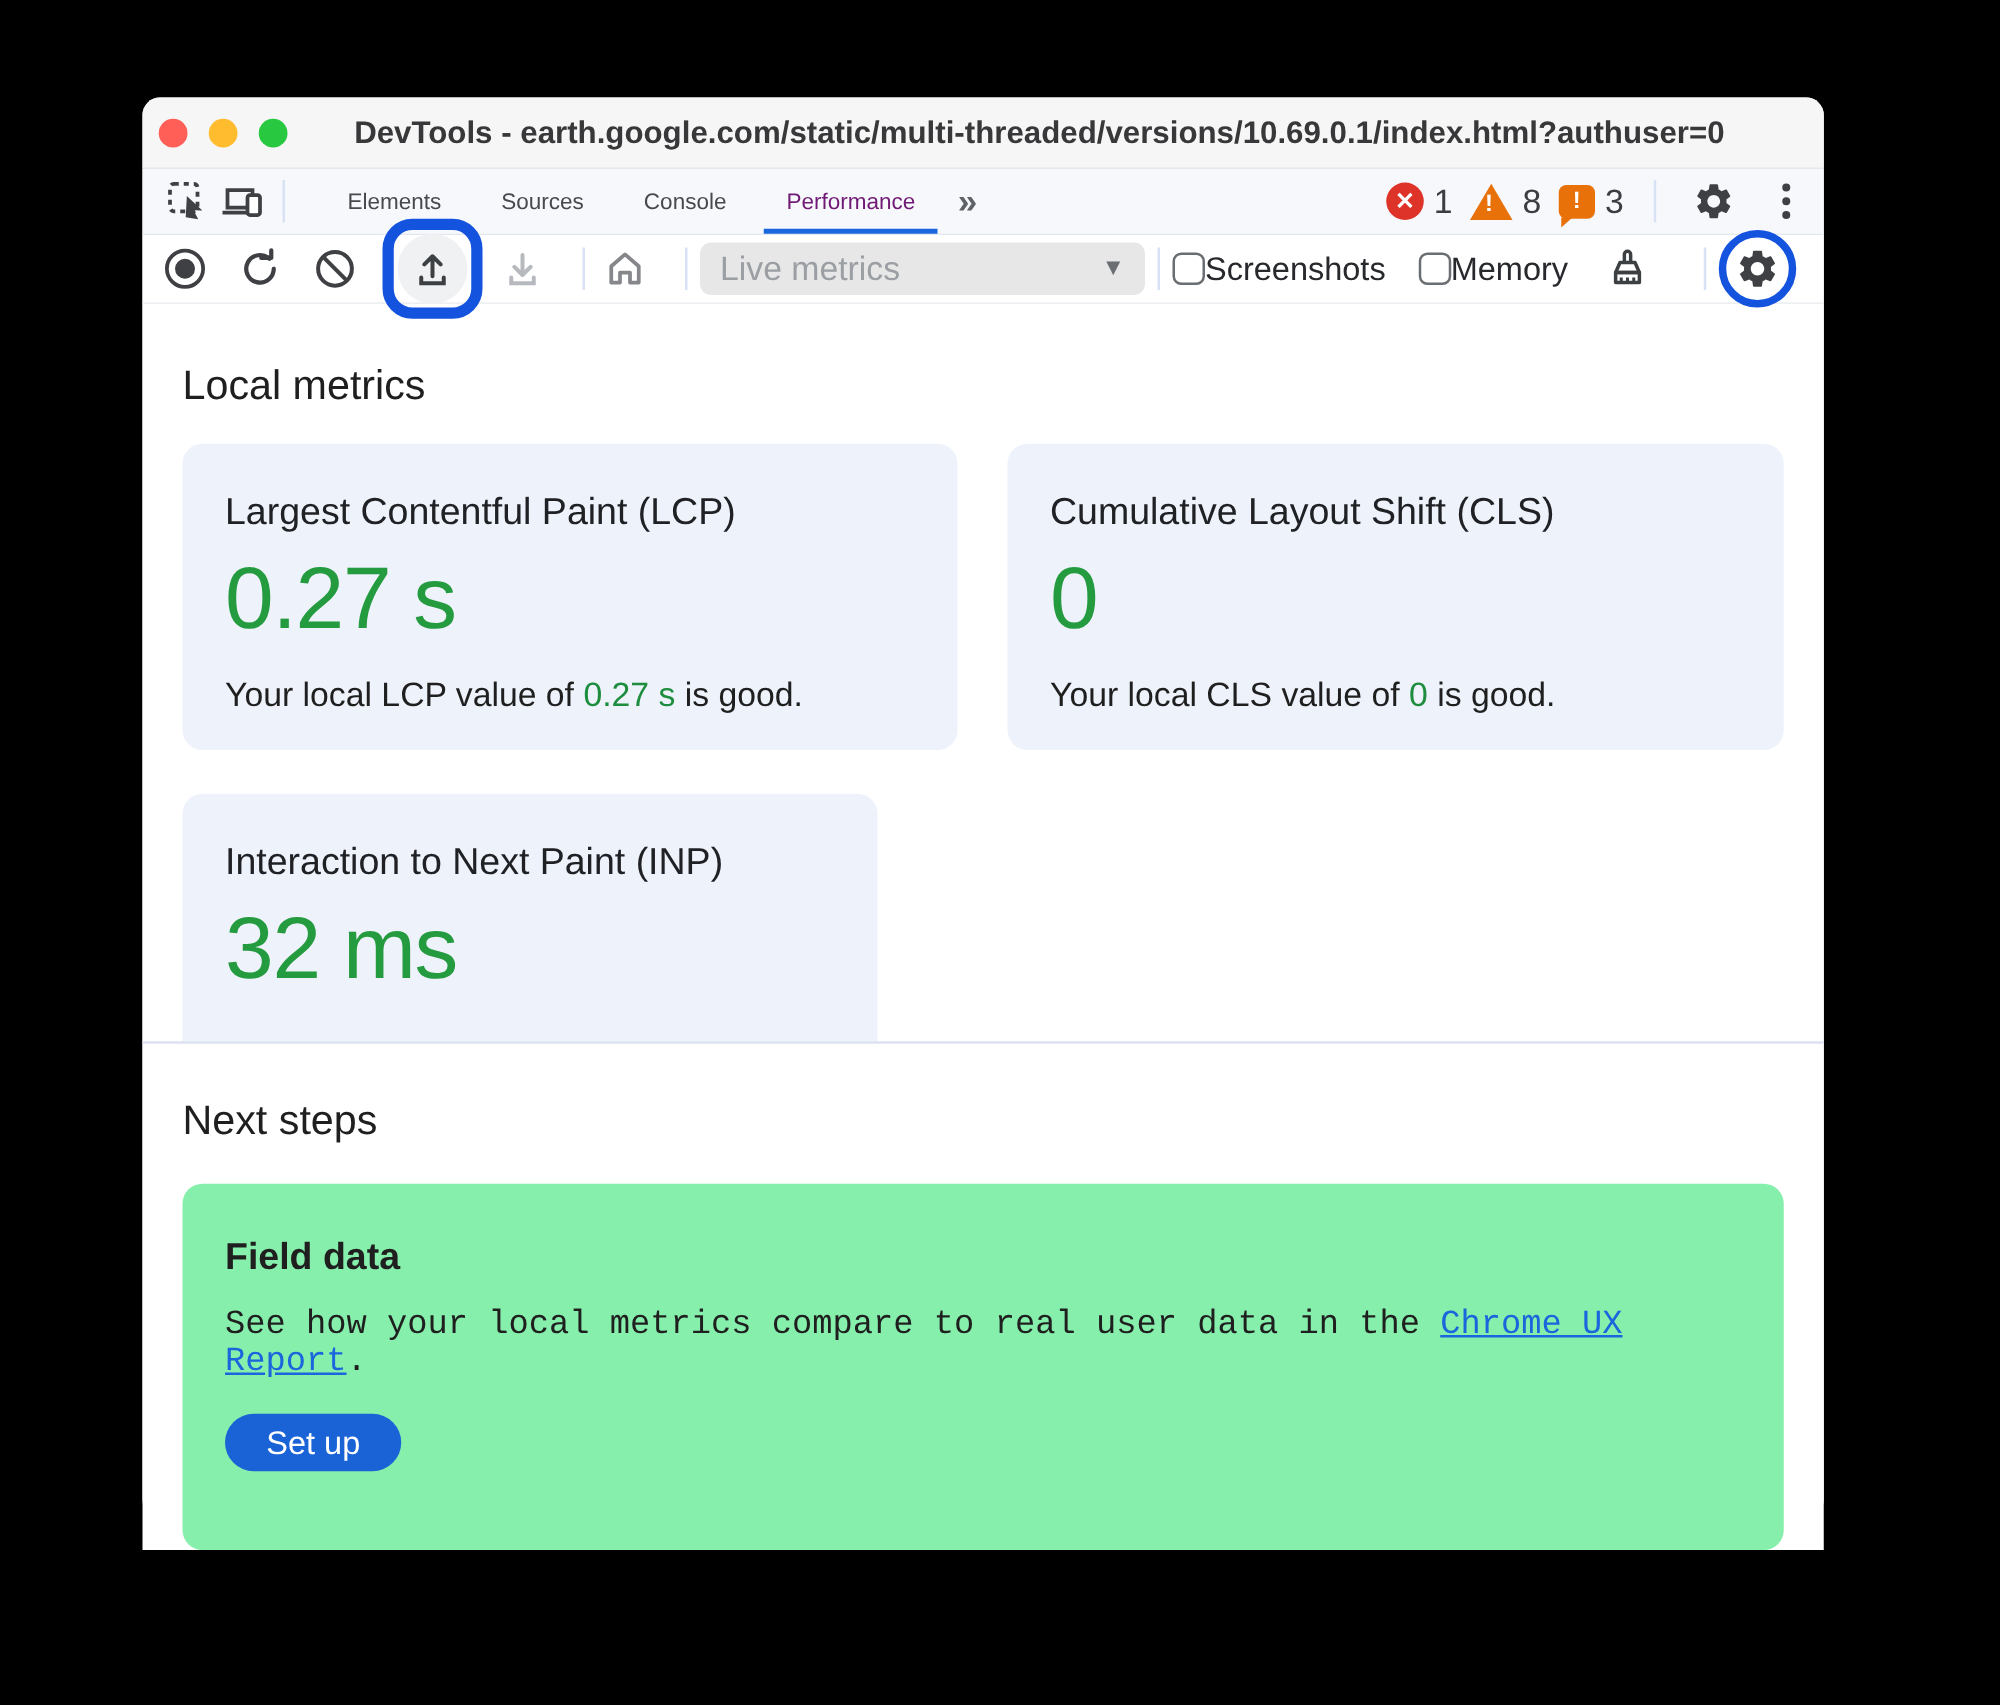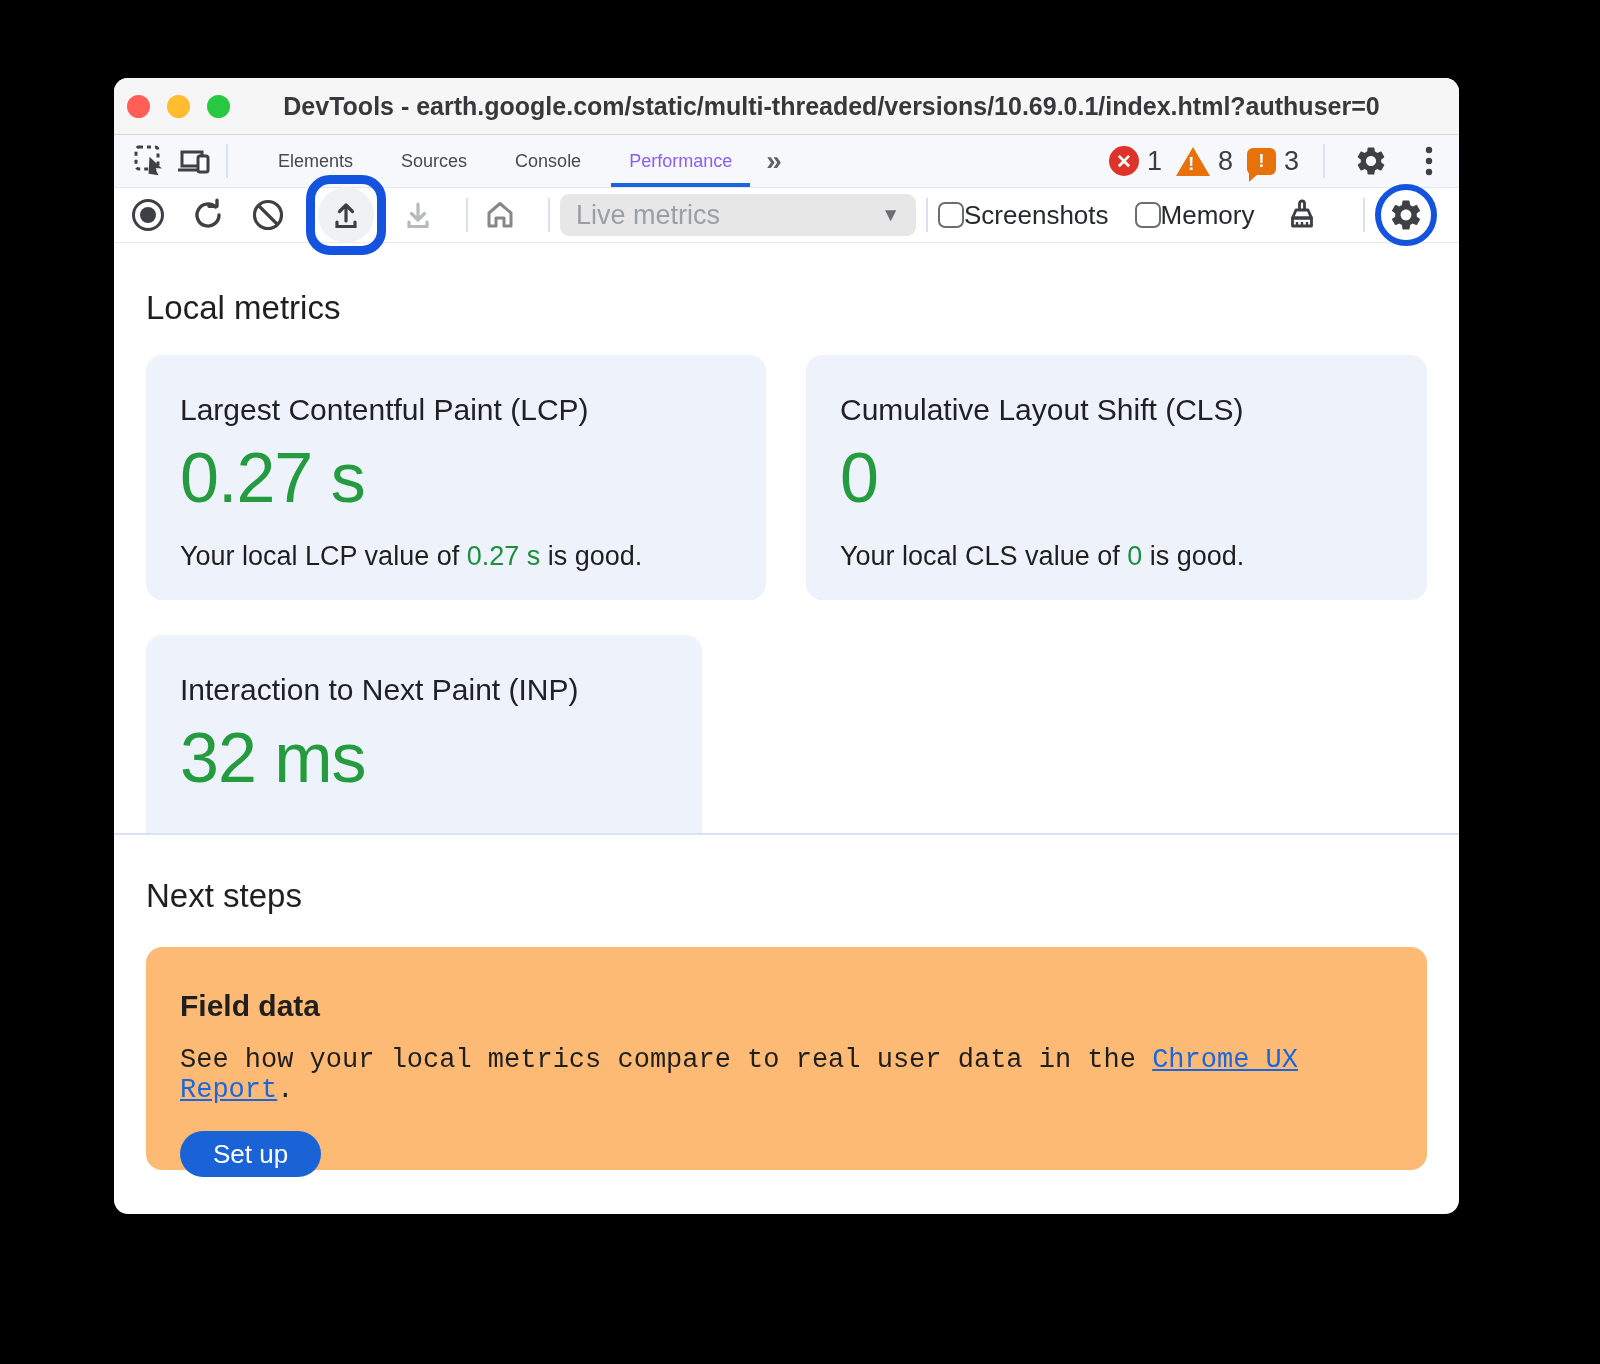--- a/index.html
+++ b/index.html
@@ -17,21 +17,21 @@
   .traffic { display:flex; gap:17px; position:absolute; left:13px; }
   .light { width:23px; height:23px; border-radius:50%; }
   .light.red{ background:#ff5f57; } .light.yellow{ background:#febc2e; } .light.green{ background:#28c840; }
   .win-title { width:100%; text-align:center; font-size:25px; font-weight:700; color:#38383a; padding-left:110px; padding-right:20px; white-space:nowrap; }
   
   .tabbar { height:53px; background:#f6f8fc; border-bottom:1px solid #e4e7ee; display:flex; align-items:center; padding:0 14px; }
   .tb-icon { width:44px; height:44px; display:flex; align-items:center; justify-content:center; }
   .vdiv { width:2px; height:34px; background:#d9e2f5; margin:0 10px; }
   .tabs { display:flex; align-items:stretch; height:100%; margin-left:16px; }
   .tab { display:flex; align-items:center; padding:0 24px; font-size:18px; color:#47494d; position:relative; }
-  .tab.active { color:#8b5cf6; }
+  .tab.active { color:#701a75; }
   .tab.active::after { content:""; position:absolute; left:6px; right:6px; bottom:0; height:4px; background:#1a66dd; }
   .chevron { font-size:28px; color:#5f6368; margin-left:10px; letter-spacing:-4px; font-weight:700; }
   .tab-right { margin-left:auto; display:flex; align-items:center; gap:14px; }
   .badge-group { display:flex; align-items:center; gap:8px; }
   .badge-num { font-size:27px; color:#3a3d42; }
   .err-badge { width:30px; height:30px; border-radius:50%; background:#de3328; color:#fff; display:flex; align-items:center; justify-content:center; font-size:19px; font-weight:700; }
   .warn-badge { width:0; height:0; border-left:17px solid transparent; border-right:17px solid transparent; border-bottom:29px solid #e8710a; position:relative; }
   .warn-badge span { position:absolute; left:-5px; top:6px; color:#fff; font-size:19px; font-weight:700; }
   .issue-badge { width:29px; height:27px; background:#e8710a; border-radius:6px; color:#fff; display:flex; align-items:center; justify-content:center; font-size:19px; font-weight:700; position:relative; }
   .issue-badge::after { content:""; position:absolute; left:2px; bottom:-7px; border-top:8px solid #e8710a; border-right:9px solid transparent; }
@@ -64,21 +64,21 @@
   .h-local { padding-top:46px; }
   .cards-row { margin-top:28px; display:grid; grid-template-columns:620px 1fr; gap:40px; }
   .card { background:#edf2fb; border-radius:16px; padding:38px 34px; height:245px; }
   .card-title { font-size:30px; font-weight:500; color:#202124; }
   .card-value { font-size:70px; color:#259b3f; margin-top:16px; line-height:1; letter-spacing:-1px; }
   .card-desc { font-size:27px; color:#1f1f1f; margin-top:28px; }
   .good-val { color:#1e8e3e; font-weight:500; }
   .inp-card { margin-top:35px; width:556px; height:198px; border-radius:16px 16px 0 0; overflow:hidden; padding:38px 34px; background:#edf2fb; }
   .divider { height:0; border-top:2px solid #dbe2f1; margin:0 -32px; }
   .h-next { padding-top:42px; }
-  .field-card { margin-top:32px; background:#fdba74; border-radius:16px; padding:42px 34px; height:223px; }
+  .field-card { margin-top:32px; background:#86efac; border-radius:16px; padding:42px 34px; height:293px; }
   .field-title { font-size:30px; font-weight:700; color:#1f1f1f; }
   .field-desc { font-size:27px; color:#1f1f1f; margin-top:22px;font-family:Liberation Mono, monospace; }
   .field-desc a { color:#1a66dd; text-decoration:underline; cursor:pointer; }
   .setup-btn {
     margin-top:26px; display:inline-flex; align-items:center; justify-content:center;
     background:#1a63d6; color:#fff; font-size:26px; font-weight:500; font-family:"Liberation Sans",sans-serif;
     height:46px; padding:0 33px; border:none; border-radius:23px; cursor:pointer;
   }
   svg { display:block; }
 </style>

